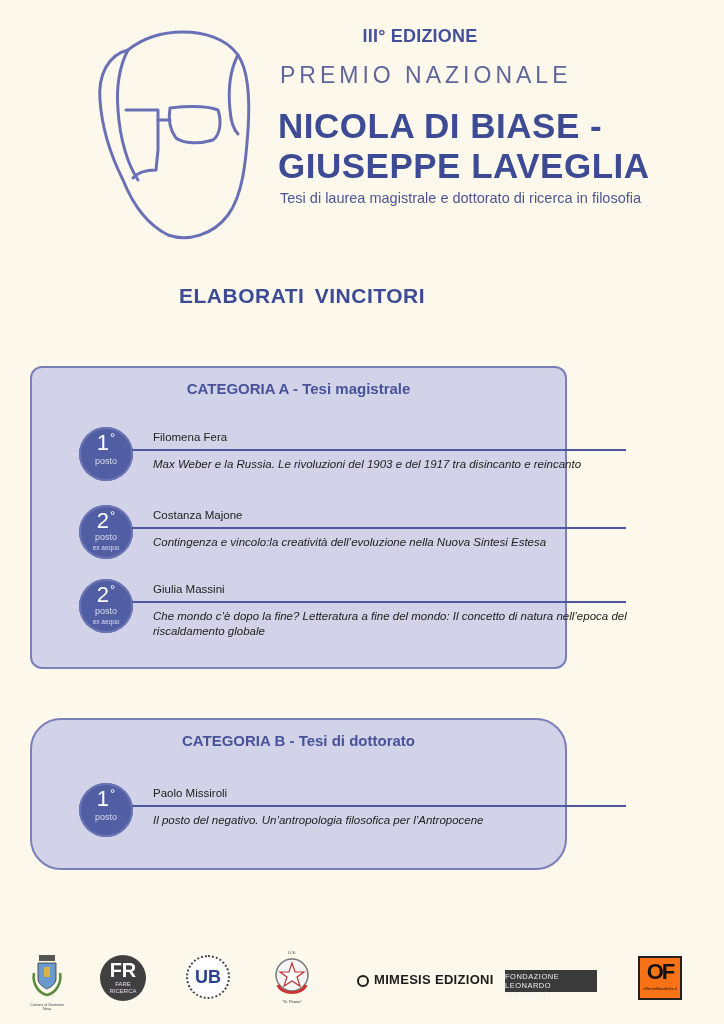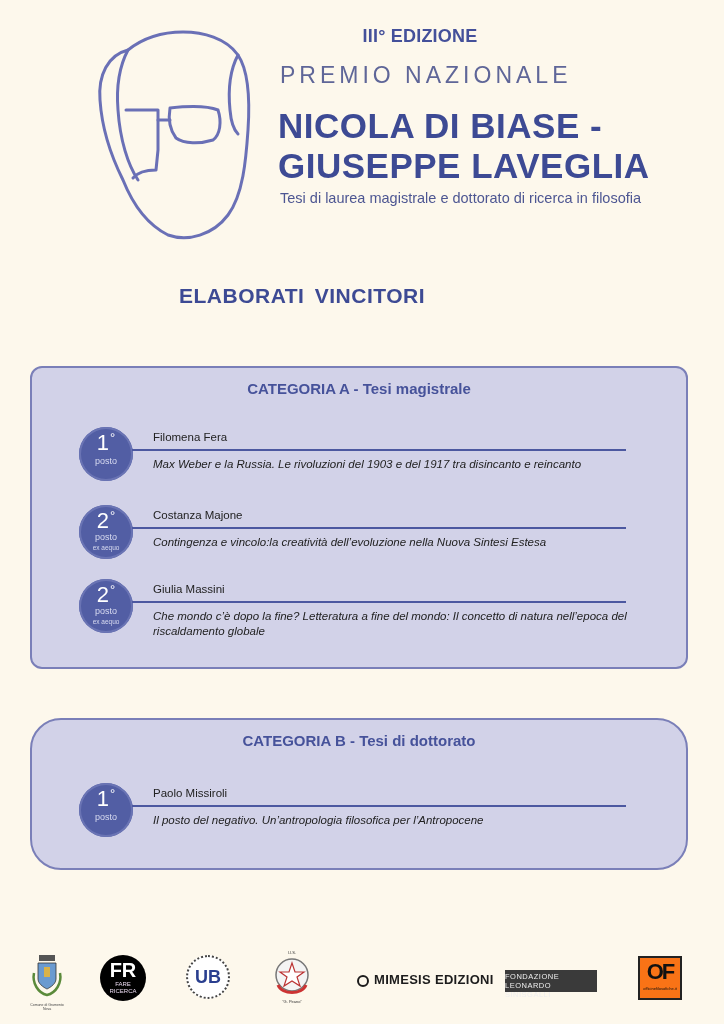--- a/index.html
+++ b/index.html
@@ -28,21 +28,21 @@
   .title2 { top:146px; }
   .subtitle {
     position:absolute; left:280px; top:190px;
     font-size:14.5px; color:#4d5692;
   }
   .section-title {
     position:absolute; left:0; width:604px; top:284px; text-align:center;
     font-size:21px; font-weight:bold; color:#3d4a94; letter-spacing:0.5px; word-spacing:4px;
   }
   .card {
-    position:absolute; left:30px; width:658px;
+    position:absolute; left:30px; width:537px;
     background:#d2d2e8; border:2px solid #7a7fb8; border-radius:12px;
     box-sizing:border-box;
   }
   .card-a { top:366px; height:303px; }
   .card-b { top:718px; height:152px;border-radius:31px; }
   .card-title {
     position:absolute; left:0; width:100%; top:12px; text-align:center;
     font-weight:bold; font-size:15px; color:#46529a;
   }
   .entry { position:absolute; left:0; width:100%; }
@@ -164,21 +164,21 @@
   <div class="logo" style="left:30px;top:953px;width:34px;height:56px;">
     <svg width="34" height="46" viewBox="0 0 34 46">
       <rect x="9" y="2" width="16" height="6" fill="#555"></rect>
       <path d="M8 10 H26 V26 C26 32 17 36 17 36 C17 36 8 32 8 26 Z" fill="#6a9ad0" stroke="#333" stroke-width="0.8"></path>
       <rect x="14" y="14" width="6" height="10" fill="#d9b24a"></rect>
       <path d="M4 20 C2 30 8 40 17 42 C26 40 32 30 30 20" fill="none" stroke="#5a8a3a" stroke-width="2.5"></path>
     </svg>
     <div style="font-size:3.5px;text-align:center;color:#444;line-height:4px;">Comune di Grumento Nova</div>
   </div>
 
-  <div class="logo" style="left:100px;top:955px;width:46px;height:46px;border-radius:50%;background:#000000;color:#e8d8ee;text-align:center;">
+  <div class="logo" style="left:100px;top:955px;width:46px;height:46px;border-radius:50%;background:#404040;color:#e8d8ee;text-align:center;">
     <div style="font-size:20px;font-weight:bold;line-height:22px;margin-top:4px;color:#fff;">FR</div>
     <div style="font-size:6px;line-height:7px;">FARE</div>
     <div style="font-size:6px;line-height:7px;">RICERCA</div>
   </div>
 
   <div class="logo" style="left:186px;top:955px;width:44px;height:44px;border-radius:50%;border:2px dotted #444;box-sizing:border-box;background:#fff;text-align:center;">
     <div style="font-size:18px;font-weight:bold;color:#2a3f8f;line-height:40px;">UB</div>
   </div>
 
   <div class="logo" style="left:270px;top:950px;width:44px;height:62px;text-align:center;">

